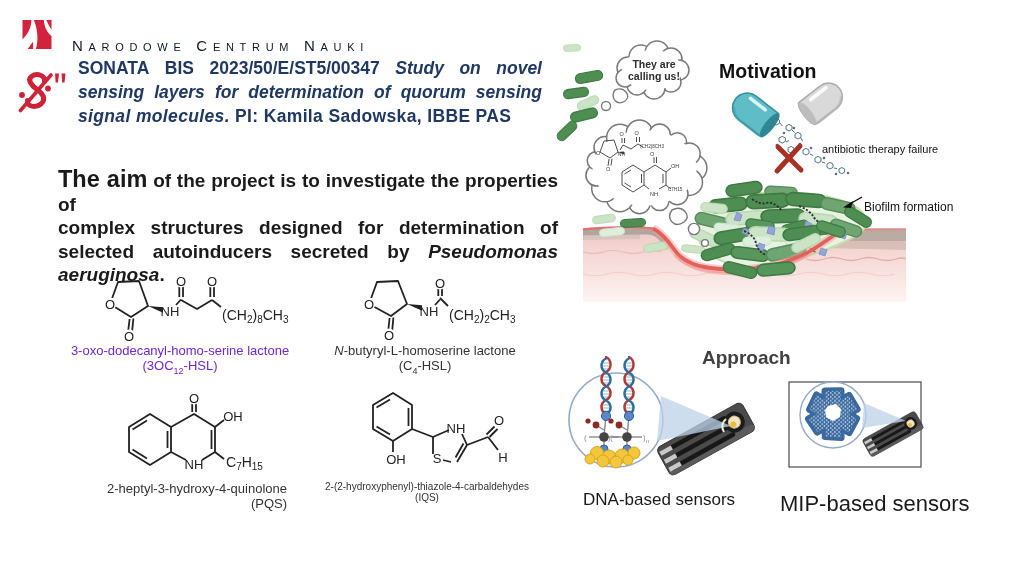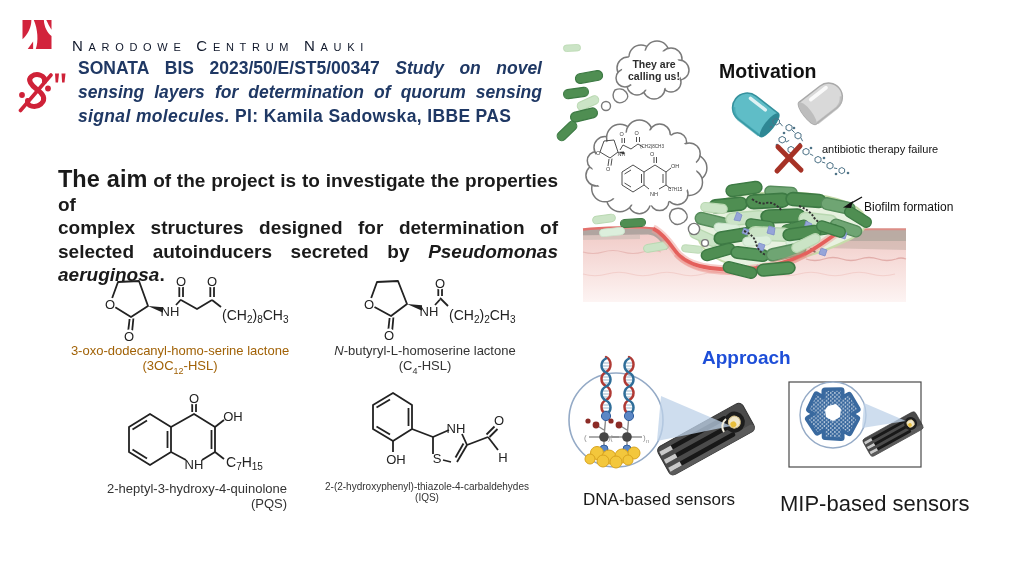--- a/index.html
+++ b/index.html
@@ -40,29 +40,29 @@
   <div style="letter-spacing:0.35px"><i>signal molecules.</i> PI:&nbsp;Kamila&nbsp;Sadowska,&nbsp;IBBE&nbsp;PAS</div>
 </div>
 
 <div class="abs" style="left:58px;top:168px;width:500px;font-size:19px;color:#1a1a1a;line-height:23.5px;font-weight:bold;">
   <div class="jline"><b style="font-size:23.5px;">The aim</b> of the project is to investigate the properties of</div>
   <div class="jline">complex structures designed for determination of</div>
   <div class="jline">selected autoinducers secreted by <i>Pseudomonas</i></div>
   <div><i>aeruginosa</i>.</div>
 </div>
 
-<div class="abs" style="left:70px;top:343px;width:220px;text-align:center;font-size:13px;color:#a16207;">3-oxo-dodecanyl-homo-serine lactone<br>(3OC<sub style="font-size:9px">12</sub>-HSL)</div>
+<div class="abs" style="left:70px;top:343px;width:220px;text-align:center;font-size:13px;color:#6d28d9;">3-oxo-dodecanyl-homo-serine lactone<br>(3OC<sub style="font-size:9px">12</sub>-HSL)</div>
 <div class="abs" style="left:330px;top:343px;width:190px;text-align:center;font-size:13px;color:#333;"><i>N</i>-butyryl-L-homoserine lactone<br>(C<sub style="font-size:9px">4</sub>-HSL)</div>
 <div class="abs" style="left:72px;top:481px;width:215px;text-align:right;font-size:13px;color:#333;">2-heptyl-3-hydroxy-4-quinolone<br>(PQS)</div>
 <div class="abs" style="left:292px;top:481px;width:270px;text-align:center;font-size:10px;color:#333;white-space:nowrap;">2-(2-hydroxyphenyl)-thiazole-4-carbaldehydes<br>(IQS)</div>
 
 <div class="abs" style="left:719px;top:44px;font-size:19.5px;font-weight:bold;color:#111;margin-top:16px;">Motivation</div>
 <div class="abs" style="left:822px;top:143px;font-size:11px;color:#111;">antibiotic therapy failure</div>
 <div class="abs" style="left:864px;top:188px;font-size:12px;color:#111;margin-top:12px;">Biofilm formation</div>
-<div class="abs" style="left:702px;top:347px;font-size:19px;font-weight:bold;color:#1d4ed8;">Approach</div>
+<div class="abs" style="left:702px;top:347px;font-size:19px;font-weight:bold;color:#404040;">Approach</div>
 <div class="abs" style="left:583px;top:490px;width:152px;text-align:left;font-size:17px;color:#1a1a1a;white-space:nowrap;">DNA-based sensors</div>
 <div class="abs" style="left:780px;top:491px;width:152px;text-align:center;font-size:22px;color:#1a1a1a;white-space:nowrap;">MIP-based sensors</div>
 
 <svg class="abs" style="left:95px;top:270px" width="195" height="72" viewBox="95 270 195 72" font-family="Liberation Sans, sans-serif">
   <g stroke="#222" stroke-width="1.8" fill="none" stroke-linejoin="round">
     <path d="M110,304 L118,282 L139,281 L148,306 L131,317 Z"></path>
     <path d="M129.6,319 L128.2,331"></path>
       <path d="M133.4,318.5 L132.2,330.5"></path>
     <path d="M176,305 L181,299.5"></path>
     <path d="M179.3,297 L179.3,286.5"></path>

